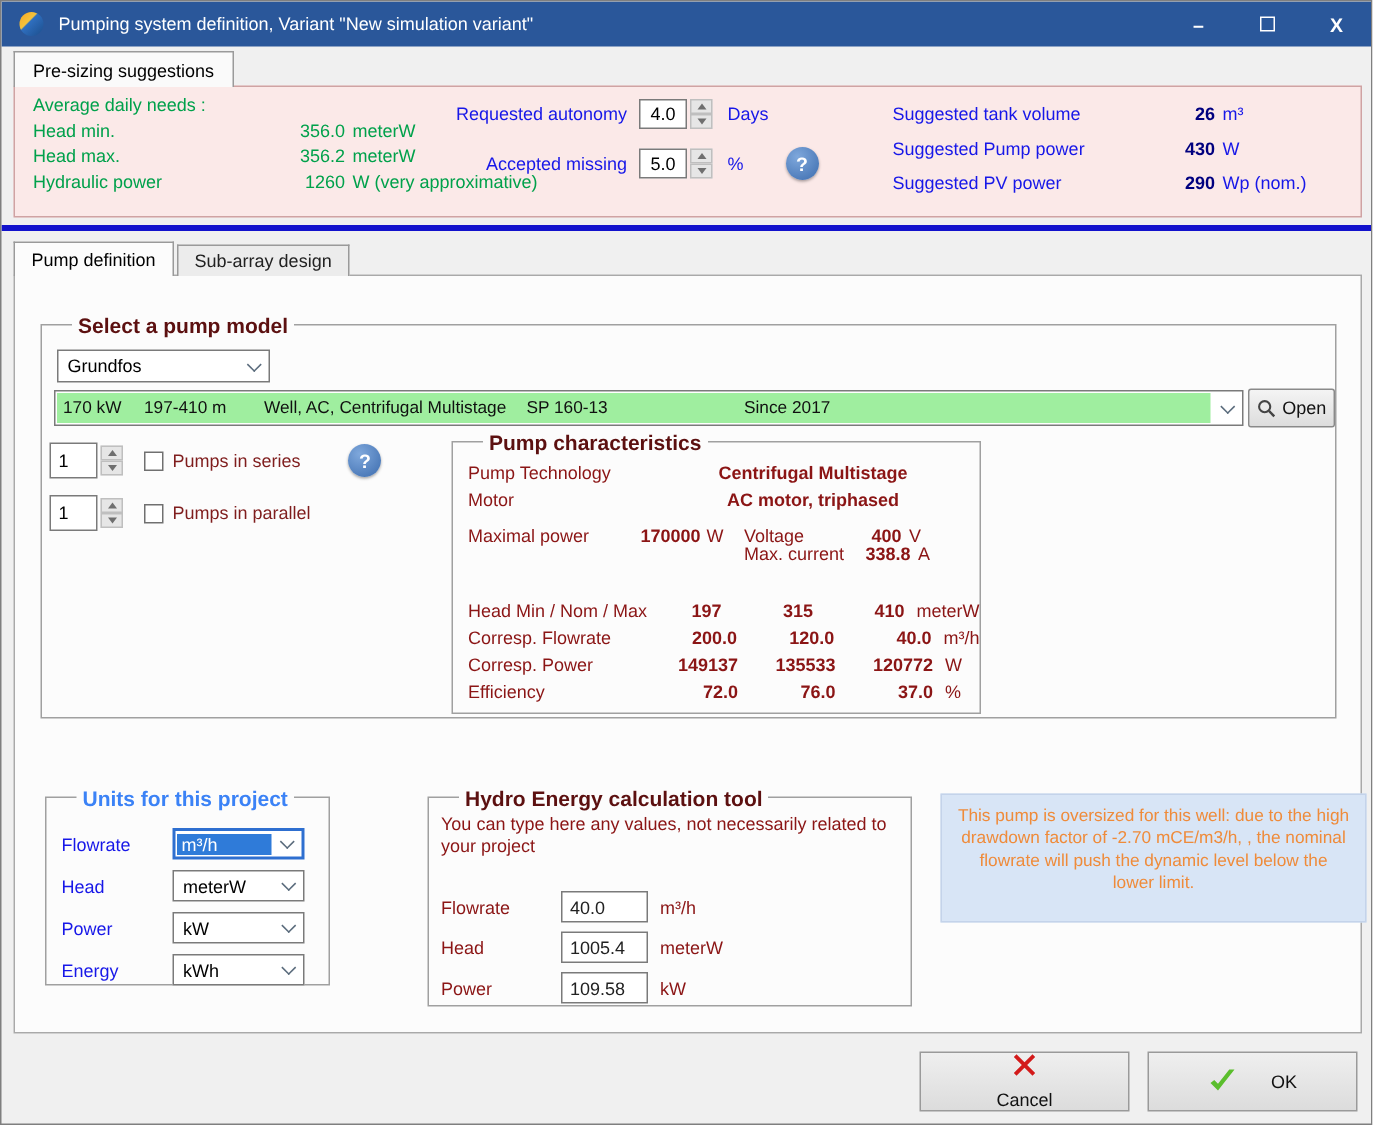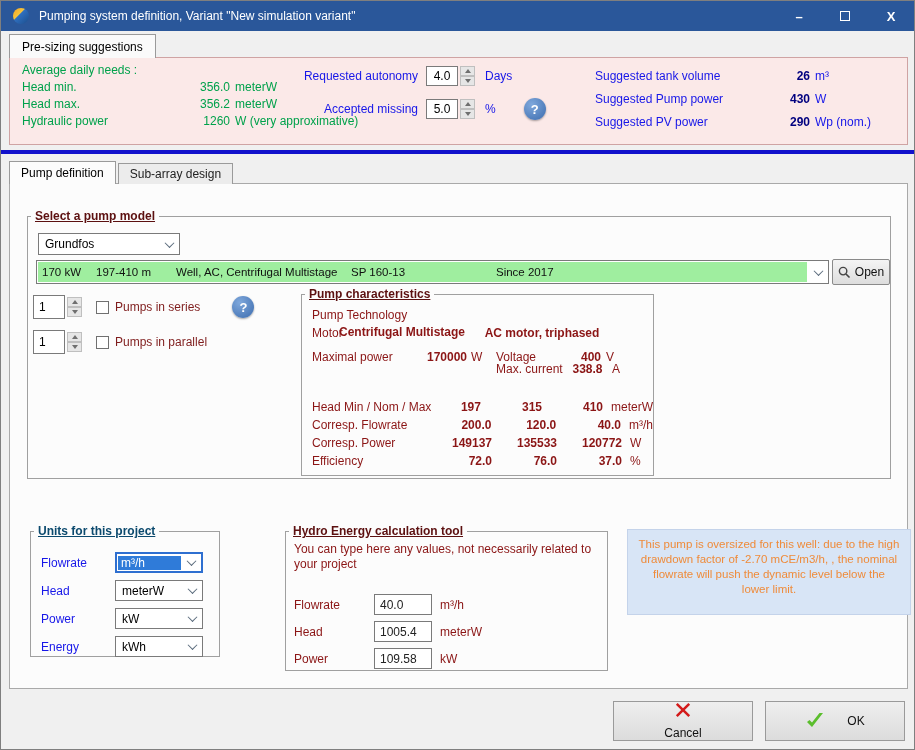--- a/index.html
+++ b/index.html
@@ -45,23 +45,23 @@
 
   .tabs2 { position:absolute; left:8px; top:160px; display:flex; z-index:2; }
   .tab2 { height:23px; padding:0 11px; display:flex; align-items:center; border:1px solid #9A9A9A; font-size:12px; }
   .tab2.active { background:#FCFCFC; border-bottom:none; z-index:3; }
   .tab2.inactive { background:#ECECEC; margin-left:2px; margin-top:2px; height:21px; border-bottom:none; color:#222; }
 
   .content { position:absolute; left:8px; top:182px; width:899px; height:506px; background:#FCFCFC; border:1px solid #A9A9A9; }
 
   
   .group { position:absolute; border:1px solid #A0A0A0; background:#FCFCFC; }
-  .group-title { position:absolute; top:-8px; left:3px; background:#FCFCFC; padding:0 4px; font-weight:bold; font-size:12px;text-decoration:underline; }
+  .group-title { position:absolute; top:-8px; left:20px; background:#FCFCFC; padding:0 4px; font-weight:bold; font-size:14px; }
   .maroon-title { color:#5C1010; }
-  .black-title { color:#0c4a6e; }
+  .black-title { color:#3b82f6; }
 
   
   .g-select { left:17px; top:32px; width:864px; height:263px; }
   .combo { border:1px solid #7A7A7A; background:#FFF; display:flex; align-items:center; position:absolute; }
   .combo-text { flex:1; padding-left:6px; overflow:hidden; white-space:nowrap; }
   .chev-box { width:20px; height:100%; display:flex; align-items:center; justify-content:center; }
   .chev { width:7px; height:7px; border-right:1.6px solid #5A6B7C; border-bottom:1.6px solid #5A6B7C; transform:rotate(45deg) translate(-1px,-1px); }
   .combo-manu { left:10px; top:16px; width:142px; height:22px; }
 
   .pump-combo { left:8px; top:43px; width:793px; height:24px; border:1px solid #7A7A7A; background:#FFF; position:absolute; display:flex; }
@@ -261,41 +261,41 @@
               <span class="tri-down"></span>
             </span>
         </span>
         <span class="checkbox"></span>
         <span class="green-label">Pumps in parallel</span>
       </div>
 
       <div class="group g-char">
         <div class="group-title maroon-title">Pump characteristics</div>
 
-        <div class="char-row" style="top:12px; width:100%;flex-direction:column;">
+        <div class="char-row" style="top:12px; width:100%;">
           <span class="cl">Pump Technology</span>
           <span class="cv-b" style="width:200px; text-align:center;">Centrifugal Multistage</span>
         </div>
         <div class="char-row" style="top:30px; width:100%;">
           <span class="cl">Motor</span>
           <span class="cv-b" style="width:200px; text-align:center;">AC motor, triphased</span>
         </div>
 
         <div class="char-row" style="top:54px; width:100%;">
           <span style="width:95px; padding-left:10px;">Maximal power</span>
           <span class="cv-b cc" style="width:70px;">170000</span>
           <span style="margin-left:4px; width:25px;">W</span>
           <span style="width:55px;">Voltage</span>
           <span class="cv-b cc" style="width:50px;">400</span>
           <span style="margin-left:5px;">V</span>
         </div>
         <div class="char-row" style="top:66px; width:100%;">
           <span style="width:194px;"></span>
           <span style="width:72px;">Max. current</span>
-          <span class="cv-b cc" style="width:39px;text-align:center;">338.8</span>
+          <span class="cv-b cc" style="width:39px;">338.8</span>
           <span style="margin-left:5px;">A</span>
         </div>
 
         <div class="char-row" style="top:104px; width:100%;">
           <span class="cl">Head Min / Nom / Max</span>
           <span class="cv-b cc" style="width:50px;">197</span>
           <span class="cv-b cc" style="width:65px;">315</span>
           <span class="cv-b cc" style="width:65px;">410</span>
           <span style="margin-left:8px;">meterW</span>
         </div>

